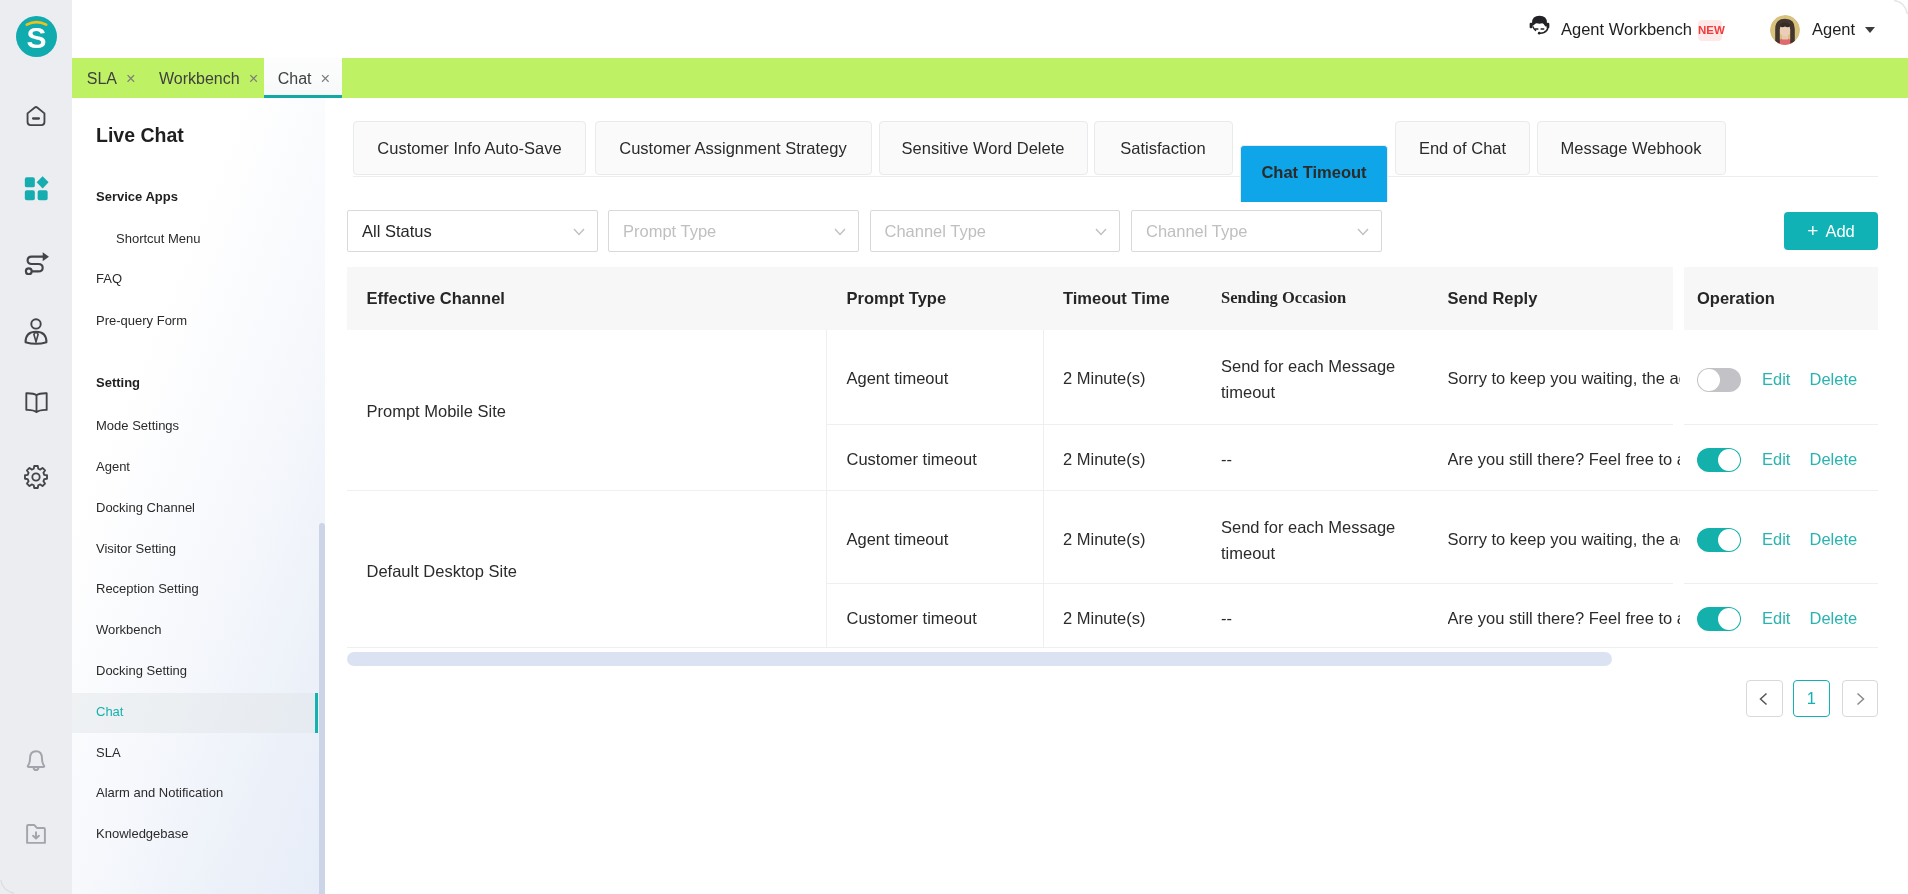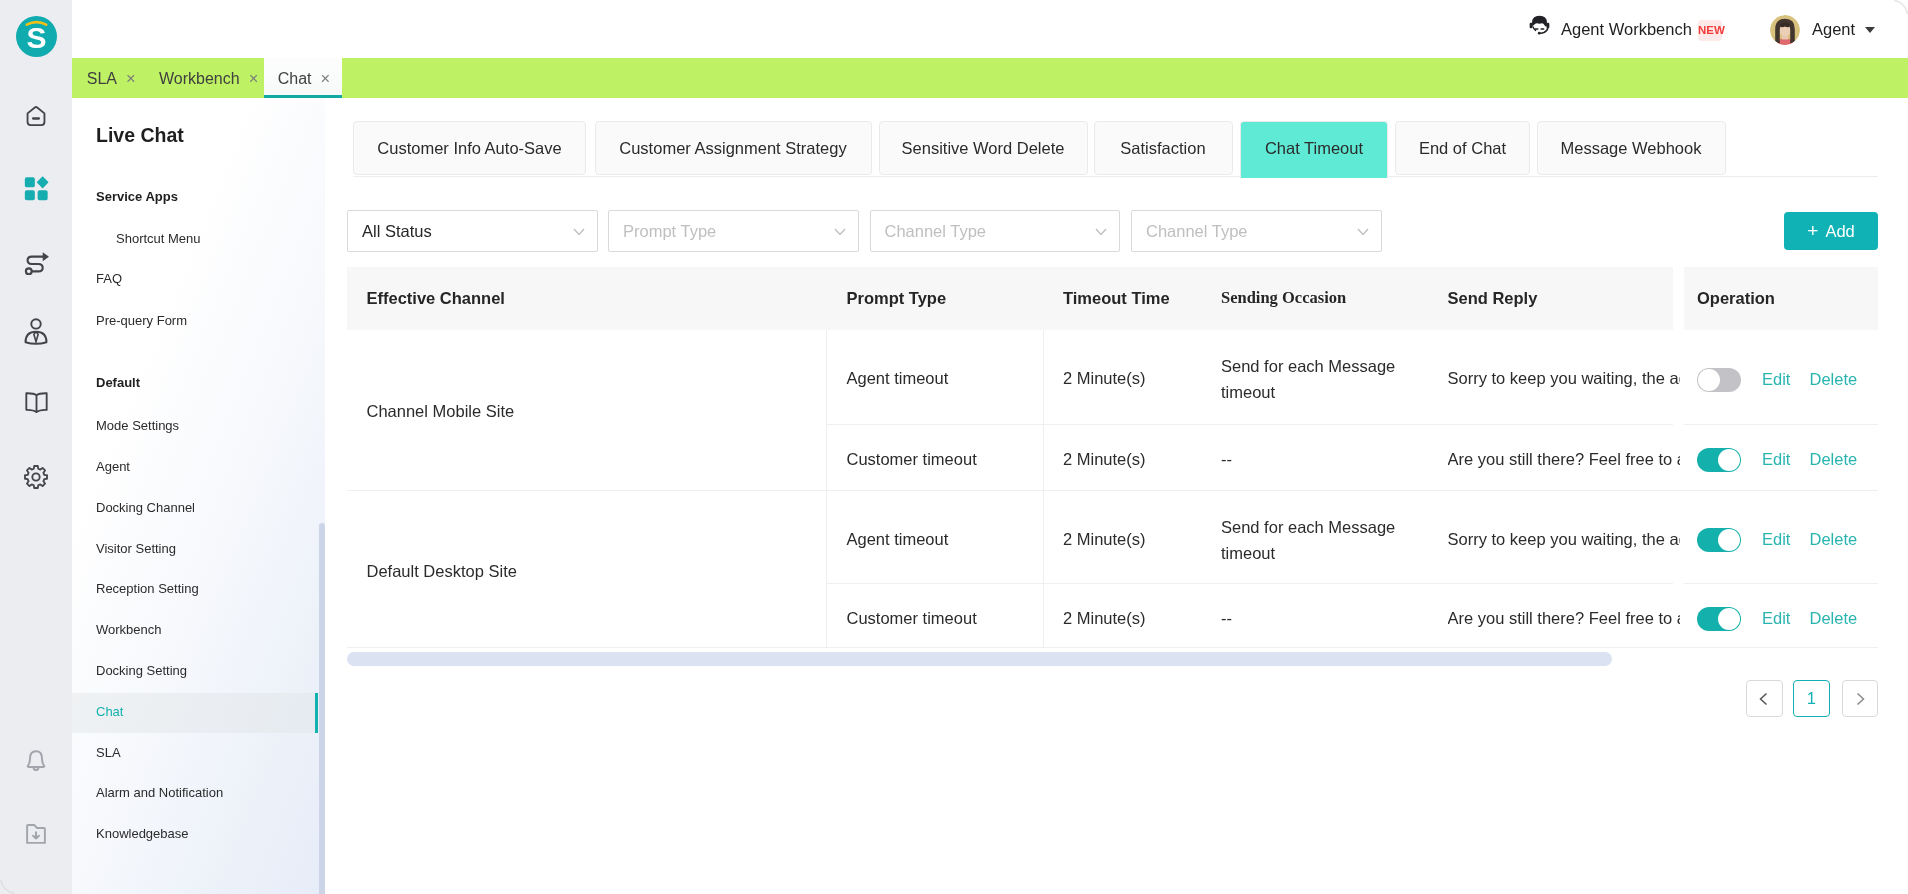--- a/index.html
+++ b/index.html
@@ -30,21 +30,21 @@
 .navitem { position:absolute; left:24px; font-size:13px; color:#2b2b2b; white-space:nowrap; }
 .navhead { font-weight:bold; color:#1f1f1f; }
 #nav-active-bg { position:absolute; left:0; top:595px; width:246px; height:40px; background:rgba(224,228,231,0.45); border-right:3px solid #14b2ae; }
 #nav-scroll { position:absolute; left:246.5px; top:425px; width:6px; height:371px; background:#ccd4e8; border-radius:3px 3px 0 0; }
 
 
 #content { position:absolute; left:324.5px; top:98px; width:1583.5px; height:796px; background:#fff; }
 
 .stab { position:absolute; top:23px; height:54px; background:#fafafa; border:1px solid #e9eaec; border-radius:4px; text-align:center; line-height:52px; font-size:16.5px; color:#2b2b2b; }
 #stab-line { position:absolute; left:28px; top:78px; width:1525px; height:1px; background:#ededed; }
-#stab-active { background:#5eead4; border-bottom:none; height:57px; line-height:52px; font-weight:normal; border-radius:4px 4px 0 0; z-index:2; }
+#stab-active { background:#0ea5e9; border-bottom:none; height:57px; line-height:52px; font-weight:bold; border-radius:4px 4px 0 0; z-index:2;margin-top:24px; }
 
 .sel { position:absolute; top:111.5px; width:250.5px; height:42px; border:1px solid #d9d9d9; border-radius:2px; font-size:16.5px; line-height:40px; padding-left:14px; color:#262626; background:#fff; }
 .sel.ph { color:#bfbfbf; }
 .sel .chev { position:absolute; right:12px; top:13px; }
 #addbtn { position:absolute; left:1459.5px; top:114px; width:94px; height:38px; background:#10b2b6; border-radius:4px; color:#fff; font-size:16.5px; text-align:center; line-height:38px; }
 #addbtn .plus { font-size:19px; margin-right:7px; }
 
 
 #thead { position:absolute; left:22.5px; top:169px; width:1326px; height:62.5px; background:#f7f7f7; }
 #thead2 { position:absolute; left:1359.5px; top:169px; width:194px; height:62.5px; background:#f7f7f7; }
@@ -170,21 +170,21 @@
   <div id="wtab-active"></div>
   <span class="wtab" style="left:205.7px; z-index:3;">Chat<span class="x">×</span></span>
 </div>
 
 <div id="nav">
   <div class="navitem navhead" style="top:25.5px; font-size:19.5px;">Live Chat</div>
   <div class="navitem navhead" style="top:91px;">Service Apps</div>
   <div class="navitem" style="top:132.5px;margin-left:20px;">Shortcut Menu</div>
   <div class="navitem" style="top:172.5px;">FAQ</div>
   <div class="navitem" style="top:214.5px;">Pre-query Form</div>
-  <div class="navitem navhead" style="top:276.5px;">Default</div>
+  <div class="navitem navhead" style="top:276.5px;">Setting</div>
   <div class="navitem" style="top:320px;">Mode Settings</div>
   <div class="navitem" style="top:361px;">Agent</div>
   <div class="navitem" style="top:402px;">Docking Channel</div>
   <div class="navitem" style="top:442.5px;">Visitor Setting</div>
   <div class="navitem" style="top:483px;">Reception Setting</div>
   <div class="navitem" style="top:523.5px;">Workbench</div>
   <div class="navitem" style="top:564.5px;">Docking Setting</div>
   <div id="nav-active-bg"></div>
   <div class="navitem" style="top:605.5px; color:#14b2ae;">Chat</div>
   <div class="navitem" style="top:646.5px;">SLA</div>
@@ -228,21 +228,21 @@
 
   <div class="vline" style="left:501.5px;"></div>
   <div class="vline" style="left:718.5px;"></div>
   <div class="hline" style="left:501.5px; top:326px; width:847px;"></div>
   <div class="hline" style="left:22.5px; top:392px; width:1531px;"></div>
   <div class="hline" style="left:501.5px; top:485px; width:847px;"></div>
   <div class="hline" style="left:22.5px; top:549px; width:1531px;"></div>
   <div class="hline" style="left:1359.5px; top:326px; width:194px;"></div>
   <div class="hline" style="left:1359.5px; top:485px; width:194px;"></div>
 
-  <div class="td" style="left:42px; top:304px;">Channel Mobile Site</div>
+  <div class="td" style="left:42px; top:304px;">Prompt Mobile Site</div>
   <div class="td" style="left:42px; top:463.5px;">Default Desktop Site</div>
 
   <div class="td" style="left:522px; top:271px;">Agent timeout</div>
   <div class="td" style="left:738.5px; top:271px;">2 Minute(s)</div>
   <div class="td" style="left:896.5px; top:255px; width:220px; line-height:26px;">Send for each Message timeout</div>
   <div class="td" style="left:1123px; top:271px; width:232px; overflow:hidden; white-space:nowrap;">Sorry to keep you waiting, the agent</div>
 
   <div class="td" style="left:522px; top:351.5px;">Customer timeout</div>
   <div class="td" style="left:738.5px; top:351.5px;">2 Minute(s)</div>
   <div class="td" style="left:896.5px; top:351.5px;">--</div>

